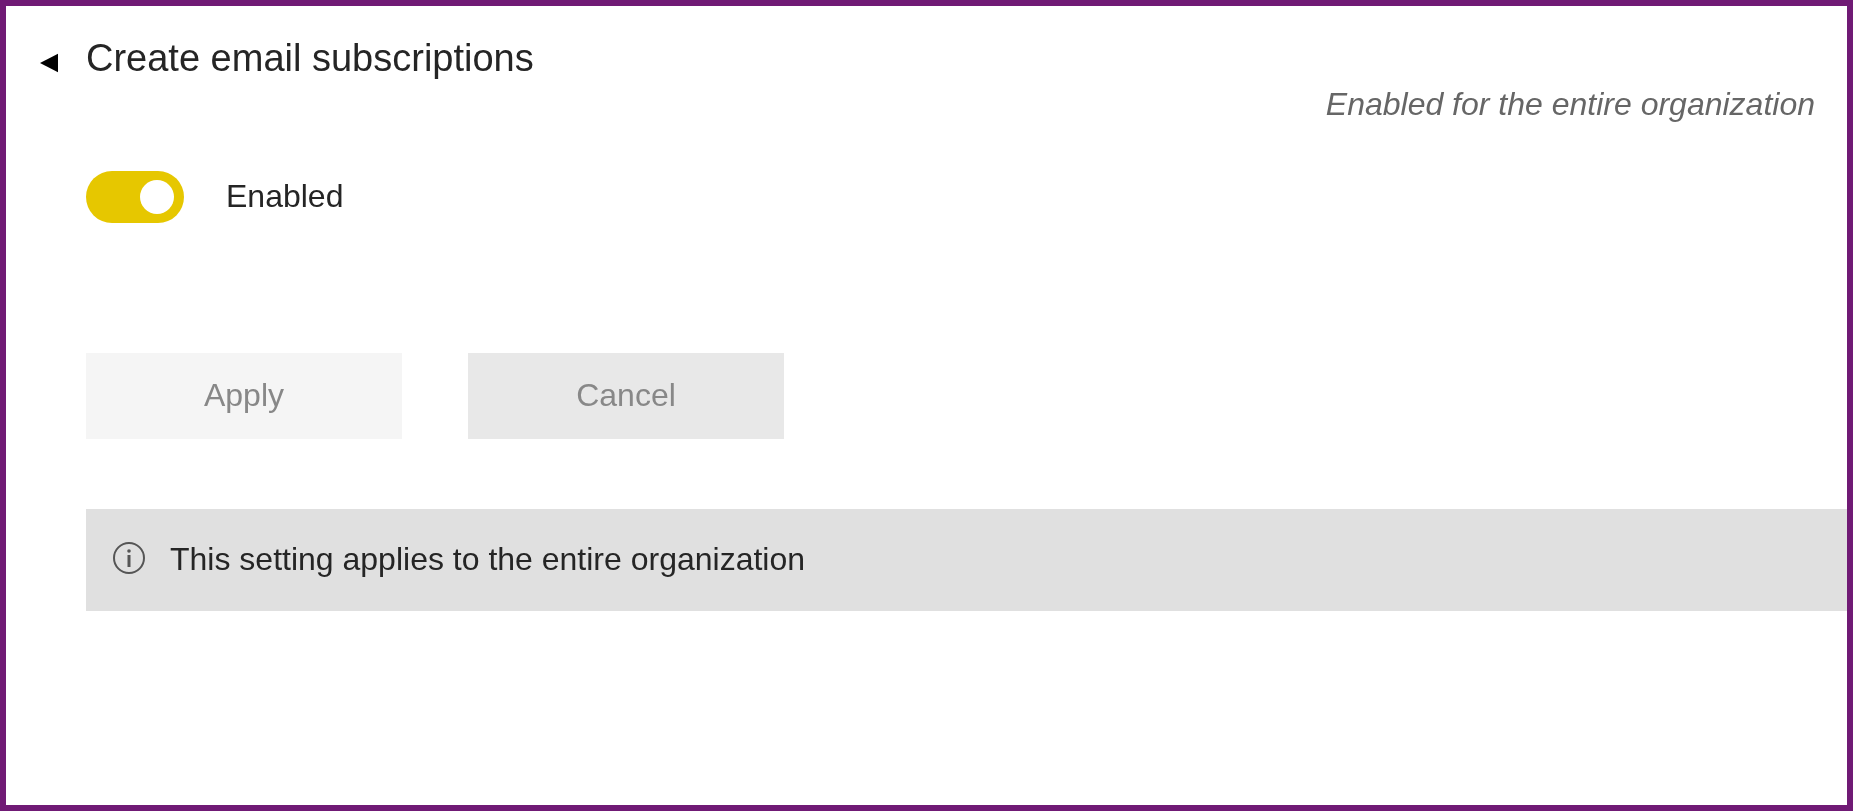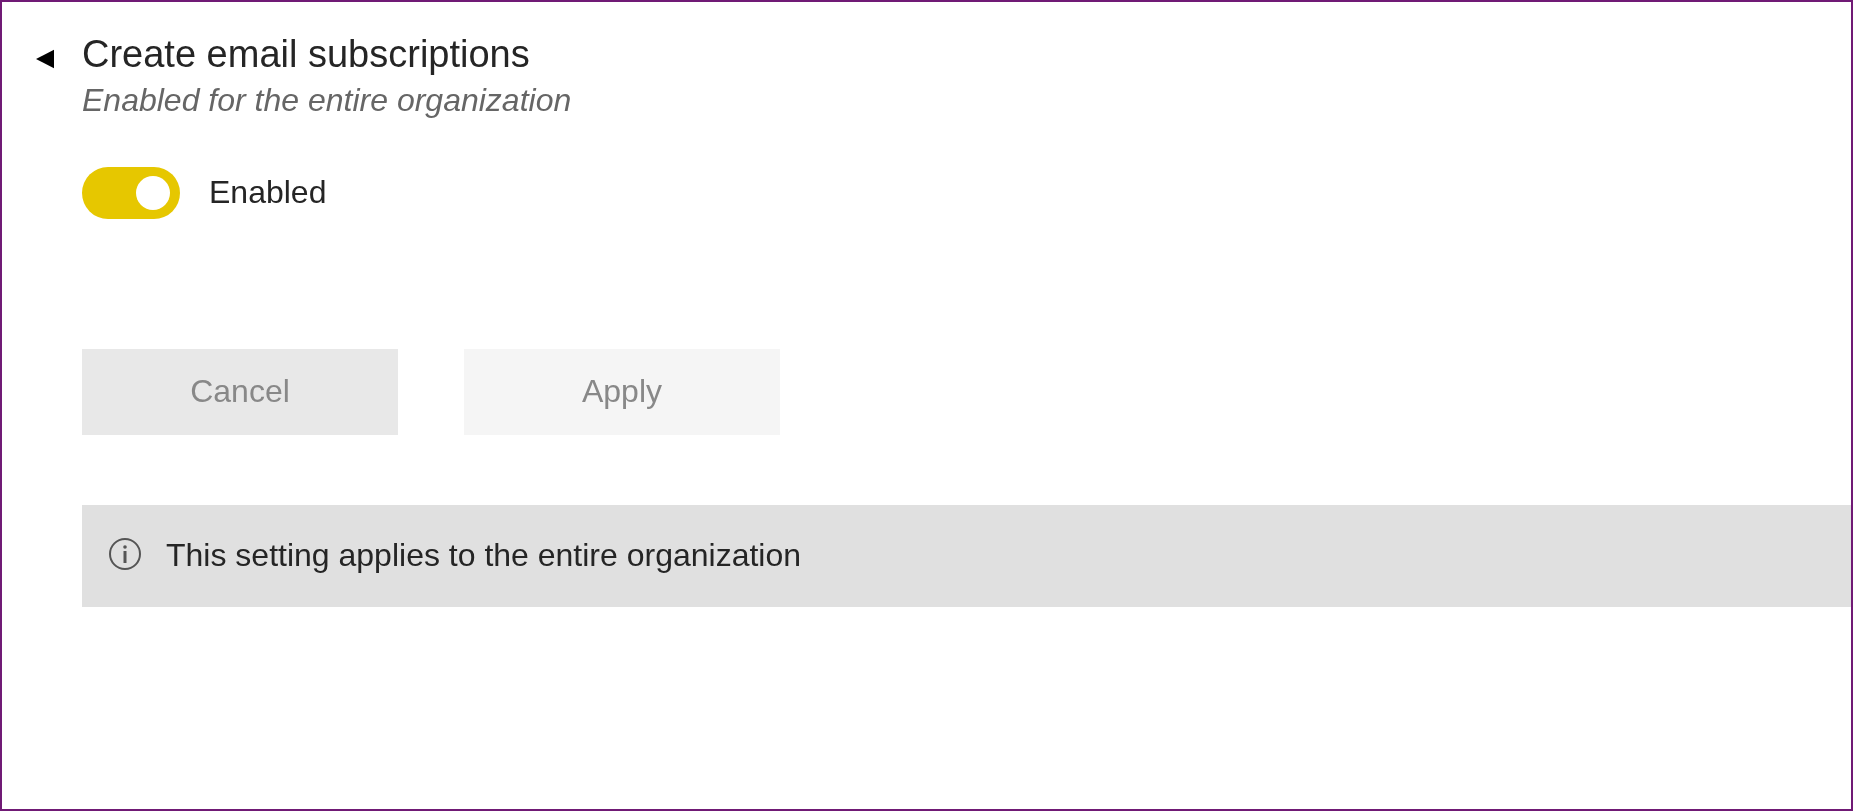--- a/index.html
+++ b/index.html
@@ -7,21 +7,21 @@
       margin: 0;
       padding: 0;
     }
     body {
       font-family: "Segoe UI", -apple-system, BlinkMacSystemFont, sans-serif;
       background: #fff;
       width: 1853px;
       height: 811px;
     }
     .settings-panel {
-      border: 2px solid #701a75;
+      border: 6px solid #701a75;
       width: 100%;
       height: 100%;
       padding: 30px 32px 32px 32px;
       position: relative;
     }
     .header-row {
       display: flex;
       align-items: flex-start;
       gap: 24px;
     }
@@ -46,31 +46,32 @@
       color: #252525;
       line-height: 1.2;
       margin-bottom: 4px;
     }
     .subtitle {
       font-size: 32px;
       font-style: italic;
       color: #666666;
       font-weight: 400;
       margin-bottom: 48px;
+      text-align: right;
     }
     .description {
       font-size: 32px;
       color: #666666;
       font-weight: 400;
       margin-bottom: 70px;
     }
     .toggle-row {
       display: flex;
       align-items: center;
-      gap: 29px;
+      gap: 42px;
       margin-bottom: 130px;
     }
     .toggle-switch {
       width: 98px;
       height: 52px;
       background: #e6c700;
       border-radius: 26px;
       position: relative;
       cursor: pointer;
       flex-shrink: 0;
@@ -137,22 +138,22 @@
     <div class="content-col">
       <h2 class="title">Create email subscriptions</h2>
       <div class="subtitle">Enabled for the entire organization</div>
       <div class="toggle-row">
         <div class="toggle-switch">
           <div class="toggle-knob"></div>
         </div>
         <span class="toggle-label">Enabled</span>
       </div>
       <div class="button-row">
+        <button class="btn btn-apply">Apply</button>
         <button class="btn btn-cancel">Cancel</button>
-        <button class="btn btn-apply">Apply</button>
       </div>
       <div class="info-banner">
         <span class="info-icon-wrap">
           <svg width="34" height="34" viewBox="0 0 34 34" fill="none">
             <circle cx="17" cy="17" r="15" stroke="#555555" stroke-width="2"></circle>
             <circle cx="17" cy="10" r="1.8" fill="#555555"></circle>
             <rect x="15.5" y="14" width="3" height="12" fill="#555555"></rect>
           </svg>
         </span>
         <span class="info-text">This setting applies to the entire organization</span>

